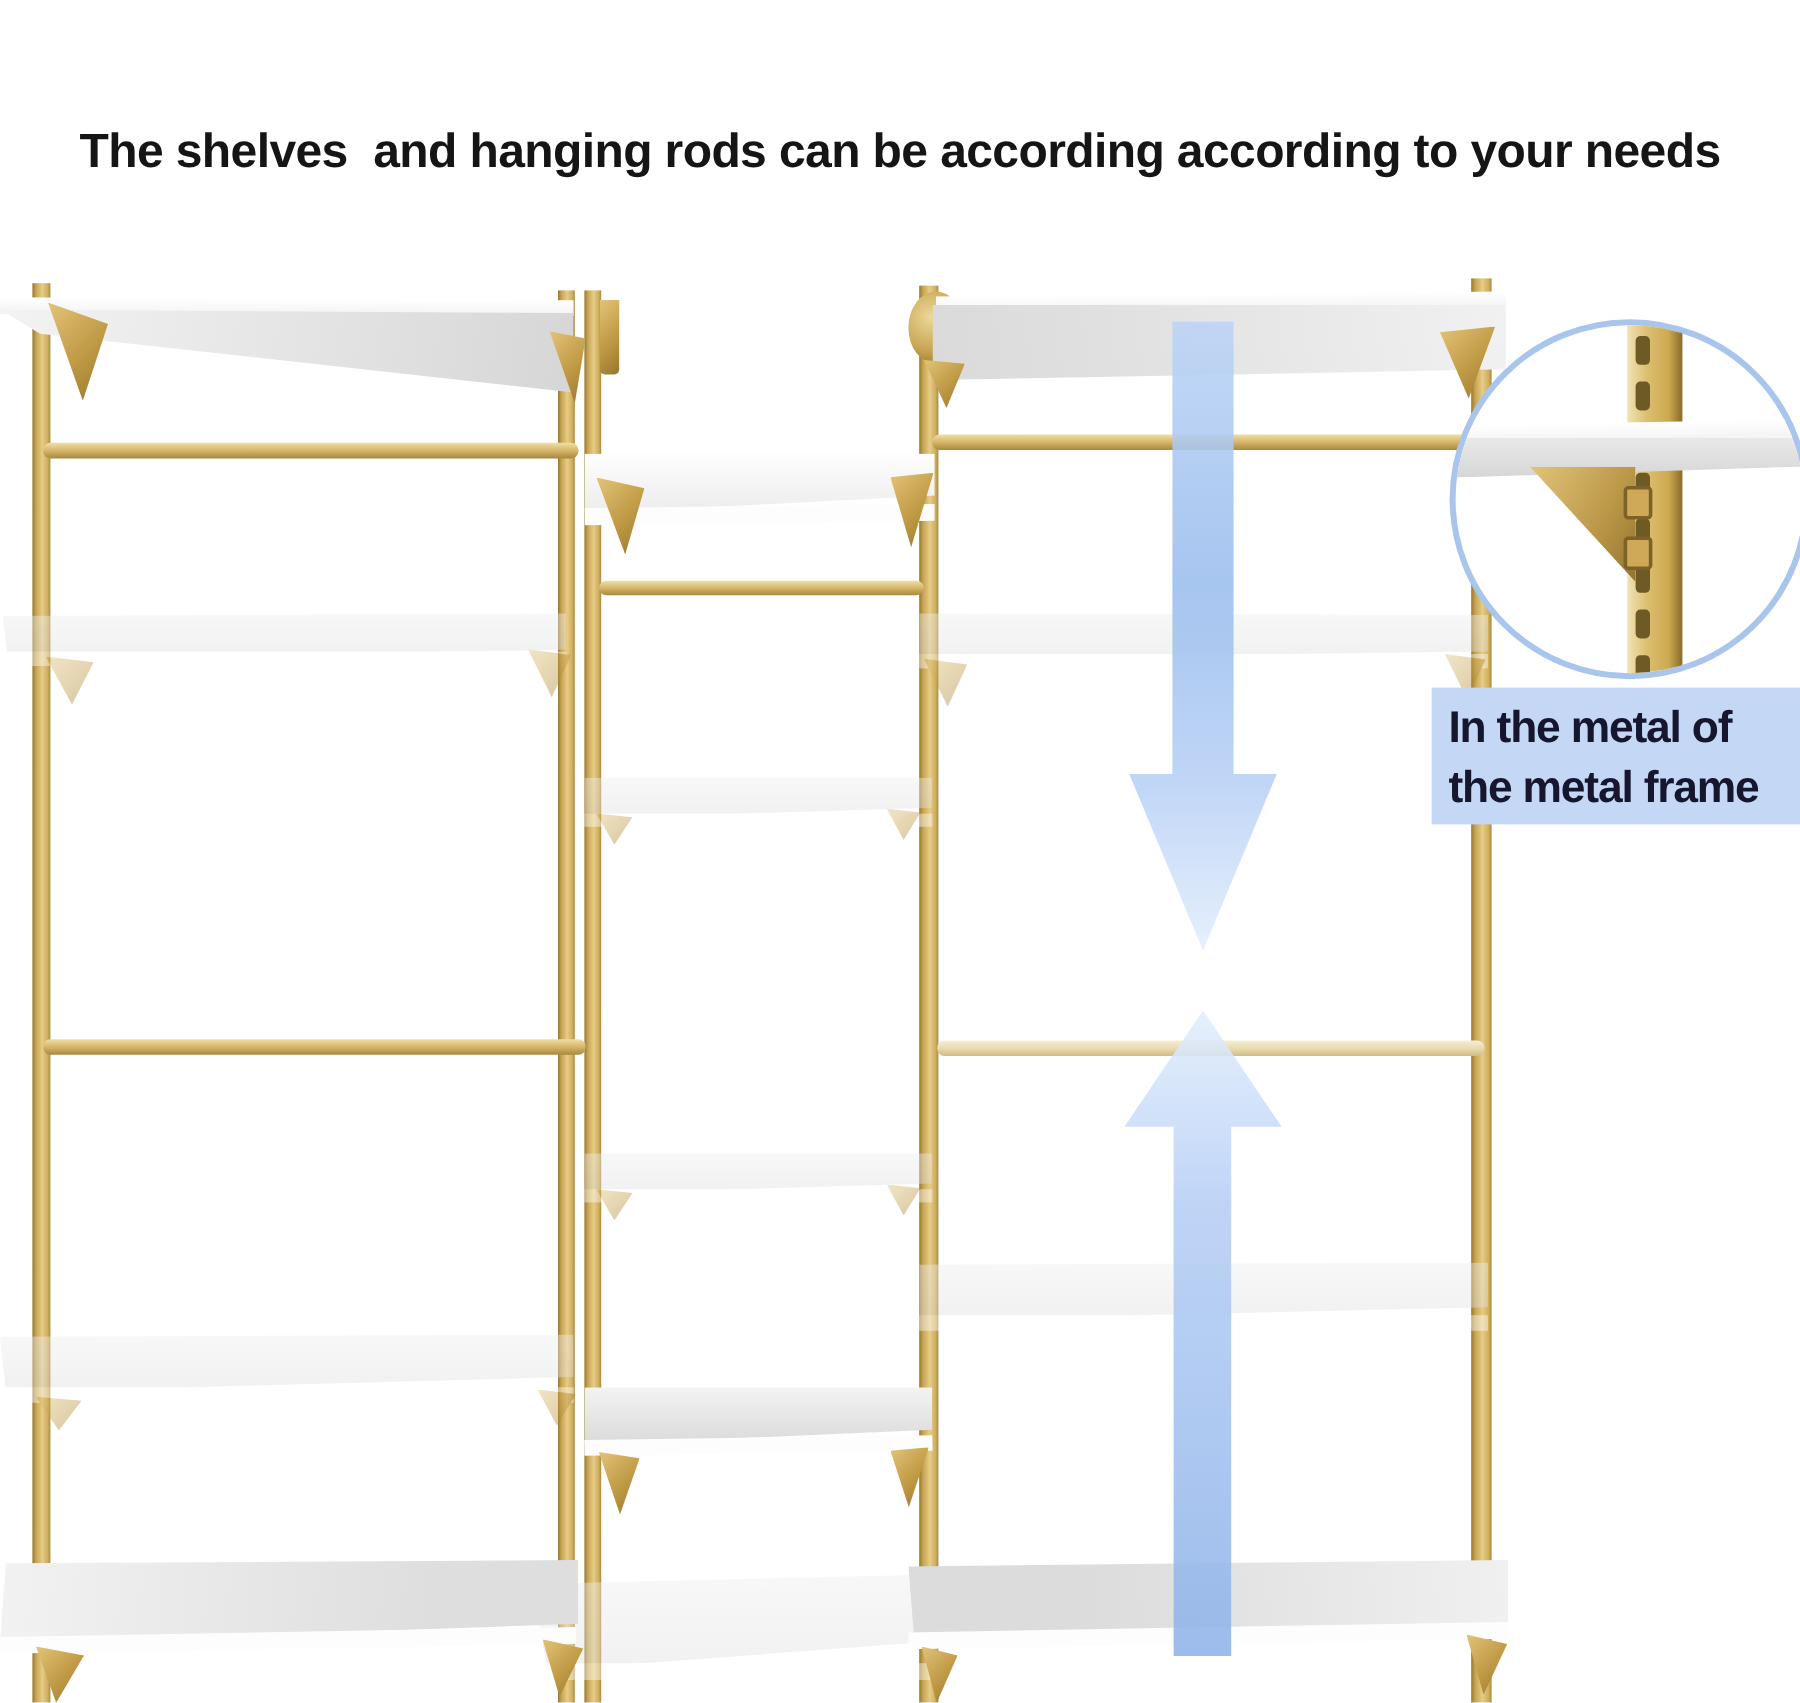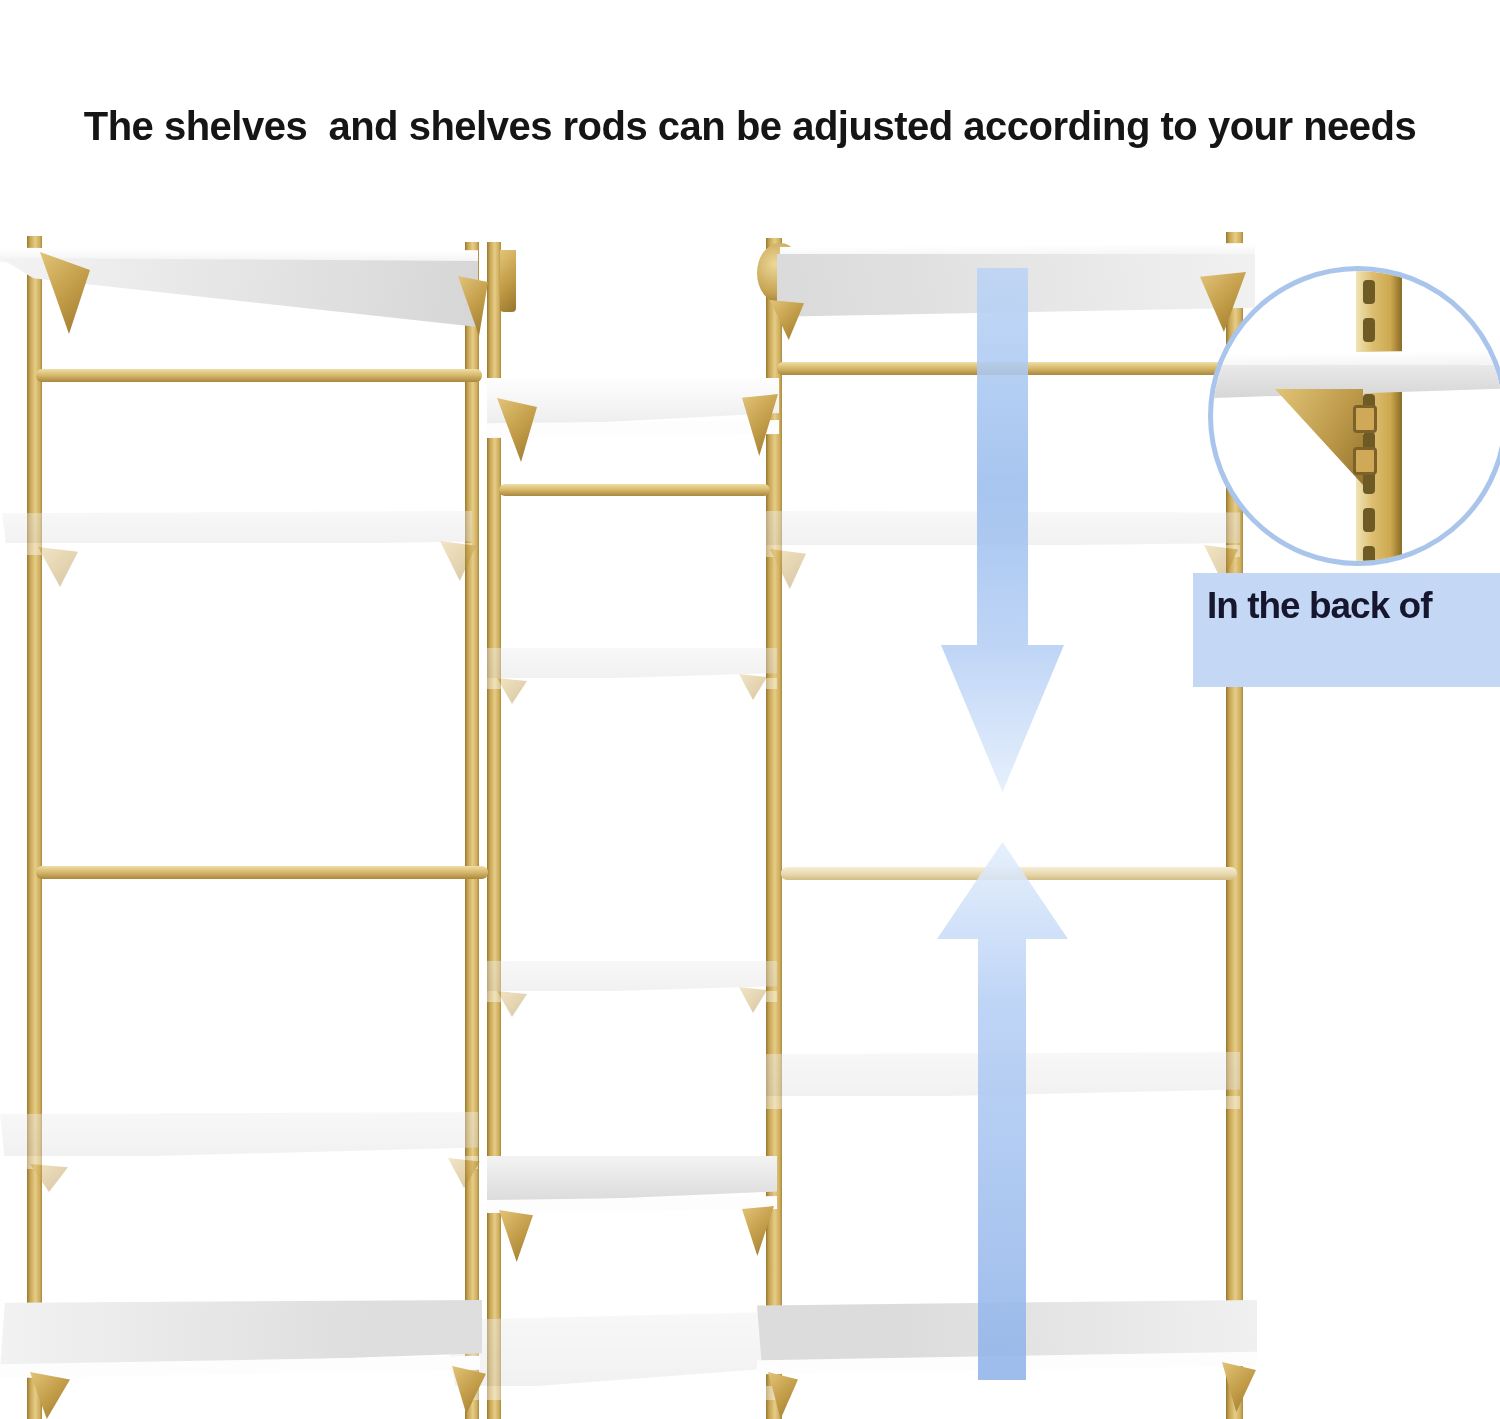--- a/index.html
+++ b/index.html
@@ -29,21 +29,21 @@
            box-sizing:border-box;padding:8px 0 0 14px;color:#16162e;font-size:37px;font-weight:700;
            line-height:50px;letter-spacing:-1px;}
   .caption span{display:block;white-space:nowrap;}
   svg.arrow{position:absolute;}
 </style>
 </head>
 <body>
 
 <div class="canvas">
 
-  <p class="subtitle">The shelves  and shelves rods can be adjusted according to your needs</p>
+  <p class="subtitle">The shelves  and hanging rods can be according according to your needs</p>
 
   <div class="post" style="left:27px;top:236px;width:15px;height:1183px;"></div>
   <div class="post" style="left:465px;top:242px;width:14px;height:1177px;"></div>
   <div class="post" style="left:487px;top:242px;width:14px;height:1177px;"></div>
   <div class="post" style="left:766px;top:238px;width:16px;height:1181px;"></div>
   <div class="post" style="left:1226px;top:232px;width:17px;height:1187px;"></div>
 
   <div class="rod" style="left:36px;top:369px;width:446px;"></div>
   <div class="rod" style="left:36px;top:866px;width:452px;"></div>
   <div class="rod" style="left:499px;top:484px;width:271px;height:12px;"></div>
@@ -153,16 +153,17 @@
     <div class="slot" style="top:237px;"></div>
     <div class="slot" style="top:275px;"></div>
     <div class="strip" style="left:0;top:81px;width:290px;height:15px;transform:rotate(-1deg);"></div>
     <div class="slab" style="left:0;top:94px;width:290px;height:33px;background:linear-gradient(180deg,#e9e9e9,#d6d6d6);clip-path:polygon(0 0,100% 0,100% 72%,0 100%);"></div>
     <div class="brk" style="left:62px;top:118px;width:88px;height:96px;clip-path:polygon(0 0,100% 0,100% 100%);background:linear-gradient(120deg,#e2c478,#bb9848 60%,#93742e);"></div>
     <div style="position:absolute;left:140px;top:134px;width:24px;height:28px;background:#cfa958;border:3px solid #7c6128;border-radius:4px;box-sizing:border-box;"></div>
     <div style="position:absolute;left:140px;top:176px;width:24px;height:28px;background:#cfa958;border:3px solid #7c6128;border-radius:4px;box-sizing:border-box;"></div>
   </div>
 
   <div class="caption">
-    <span>In the back of</span>
+    <span>In the metal of</span>
+    <span>the metal frame</span>
   </div>
 
 </div>
 
 </body></html>

